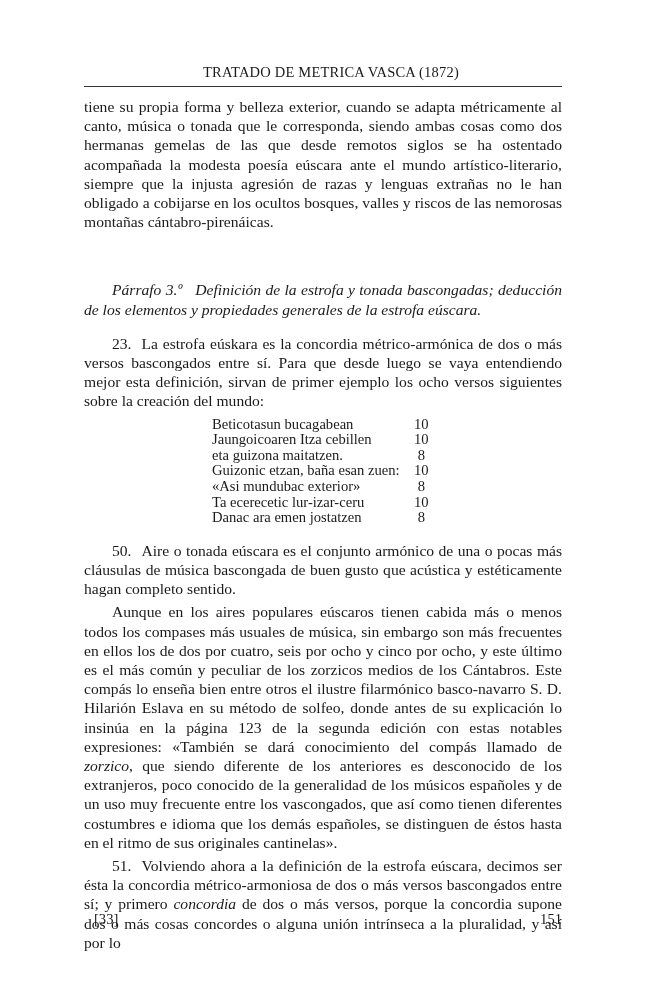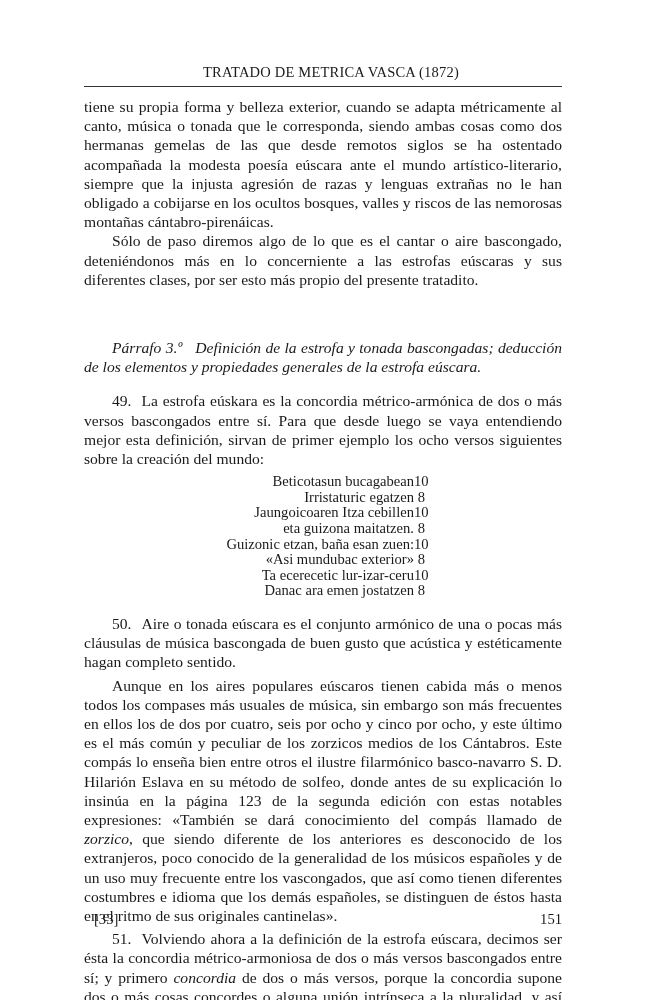--- a/index.html
+++ b/index.html
@@ -11,55 +11,50 @@
   .head-rule { position: absolute; top: 86px; left: 0; width: 478px; height: 0; border-top: 1.5px solid #333; }
   .body { position: absolute; top: 97px; left: 0; width: 478px; font-size: 15.6px; line-height: 19.2px; }
   p { margin: 0; text-align: justify; text-align-last: left; hyphens: manual; }
   .indent { text-indent: 28px; }
   .gap-small { height: 4px; }
   .gap-large { height: 49px; }
   .gap-mid { height: 15px; }
   .section-title { font-style: italic; text-indent: 28px; }
   .num { margin-right: 10px; }
   .verse-table { margin: 6px 0 0 128px; border-collapse: collapse; font-size: 14.6px; line-height: 15.6px; }
-  .verse-table td { padding: 0; vertical-align: top; text-align: right; }
+  .verse-table td { padding: 0; vertical-align: top; }
   .verse-table td.v-text { width: 202px; }
   .verse-table td.v-count { text-align: center; }
   i { }
   .folio-left { position: absolute; top: 911px; left: 0; font-size: 14.6px; margin-left: 10px; }
   .folio-right { position: absolute; top: 911px; right: 0; font-size: 14.6px; }
 </style>
 </head>
 <body>
 
 <div class="page">
   <div class="running-head">TRATADO DE METRICA VASCA (1872)</div>
   <div class="head-rule"></div>
 
   <div class="body">
     <p>tiene su propia forma y belleza exterior, cuando se adapta métricamente al canto, música o tonada que le corresponda, siendo ambas cosas como dos hermanas gemelas de las que desde remotos siglos se ha ostentado acompañada la modesta poesía eúscara ante el mundo artístico-literario, siempre que la injusta agresión de razas y lenguas extrañas no le han obligado a cobijarse en los ocultos bosques, valles y riscos de las nemorosas montañas cántabro-pirenáicas.</p>
-    <p class="indent">Sólo de paso diremos algo de lo que es el cantar o aire bascongado, deteniéndonos más en lo concerniente a las estrofas eúscaras y sus diferentes clases, por ser esto más propio del presente tratadito.</p>
 
     <div class="gap-large"></div>
 
     <p class="section-title"><span>Párrafo 3.º</span>&nbsp;&nbsp;&nbsp;<span>Definición de la estrofa y tonada bascongadas; deducción de los elementos y propiedades generales de la estrofa eúscara.</span></p>
 
     <div class="gap-mid"></div>
 
-    <p class="indent"><span class="num">49.</span><span>La estrofa eúskara es la concordia métrico-armónica de dos o más versos bascongados entre sí. Para que desde luego se vaya entendiendo mejor esta definición, sirvan de primer ejemplo los ocho versos siguientes sobre la creación del mundo:</span></p>
+    <p class="indent"><span class="num">23.</span><span>La estrofa eúskara es la concordia métrico-armónica de dos o más versos bascongados entre sí. Para que desde luego se vaya entendiendo mejor esta definición, sirvan de primer ejemplo los ocho versos siguientes sobre la creación del mundo:</span></p>
 
     <table class="verse-table">
       <tbody id="verse-body">
           <tr>
             <td class="v-text">Beticotasun bucagabean</td>
             <td class="v-count">10</td>
-          </tr>
-          <tr>
-            <td class="v-text">Irristaturic egatzen</td>
-            <td class="v-count">8</td>
           </tr>
           <tr>
             <td class="v-text">Jaungoicoaren Itza cebillen</td>
             <td class="v-count">10</td>
           </tr>
           <tr>
             <td class="v-text">eta guizona maitatzen.</td>
             <td class="v-count">8</td>
           </tr>
           <tr>

